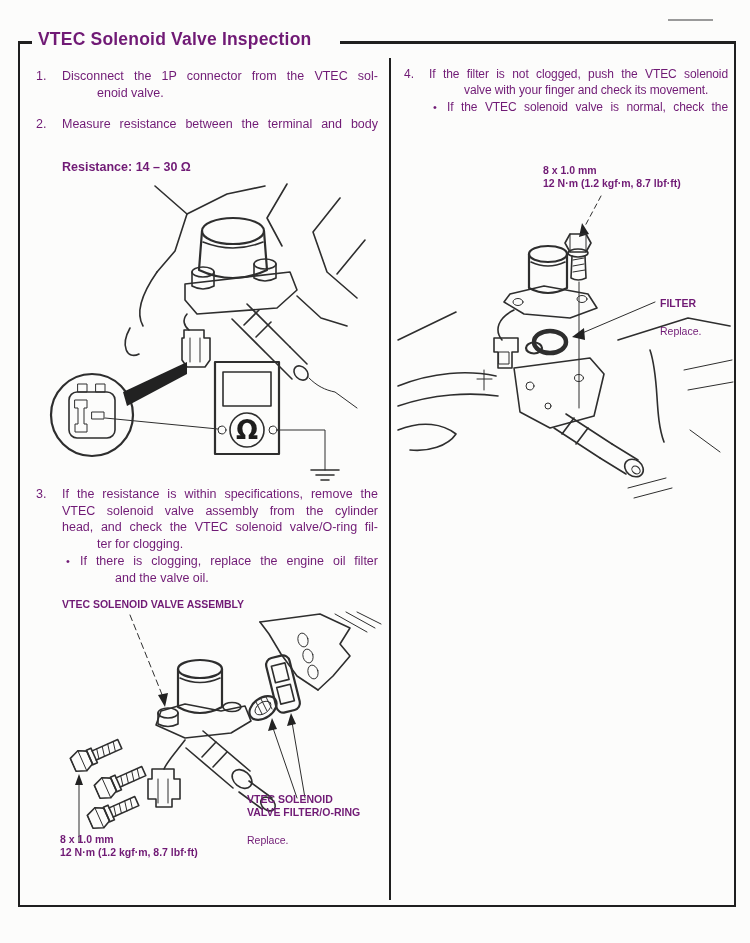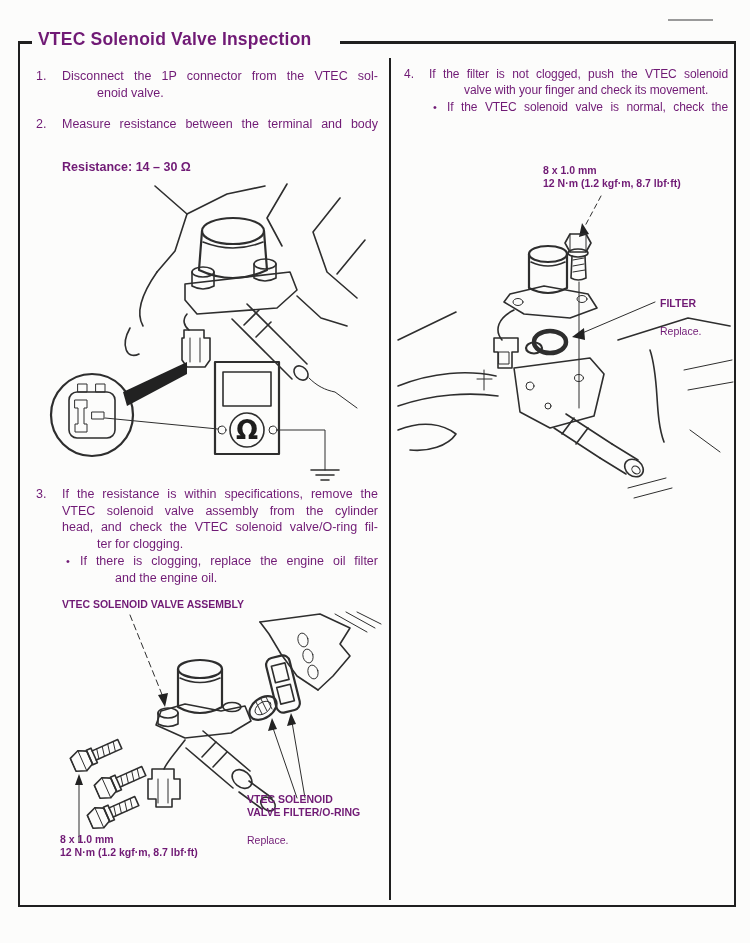--- a/index.html
+++ b/index.html
@@ -130,21 +130,21 @@
     <span class="num">3.</span>
     <div class="lines">
       <div class="tl">If the resistance is within specifications, remove the</div>
       <div class="tl">VTEC solenoid valve assembly from the cylinder</div>
       <div class="tl">head, and check the VTEC solenoid valve/O-ring fil-</div>
       <div class="tl end">ter for clogging.</div>
       <div class="brow">
         <span class="bullet">•</span>
         <div class="lines">
           <div class="tl">If there is clogging, replace the engine oil filter</div>
-          <div class="tl end">and the engine oil.</div>
+          <div class="tl end">and the valve oil.</div>
         </div>
       </div>
     </div>
   </div>
 
   <div class="abs lab" style="top:598px;left:62px;">VTEC SOLENOID VALVE ASSEMBLY</div>
 
   <svg style="top:612px;left:35px;" width="350" height="235" viewBox="0 0 350 235">
     <defs>
       <g id="bolt">

